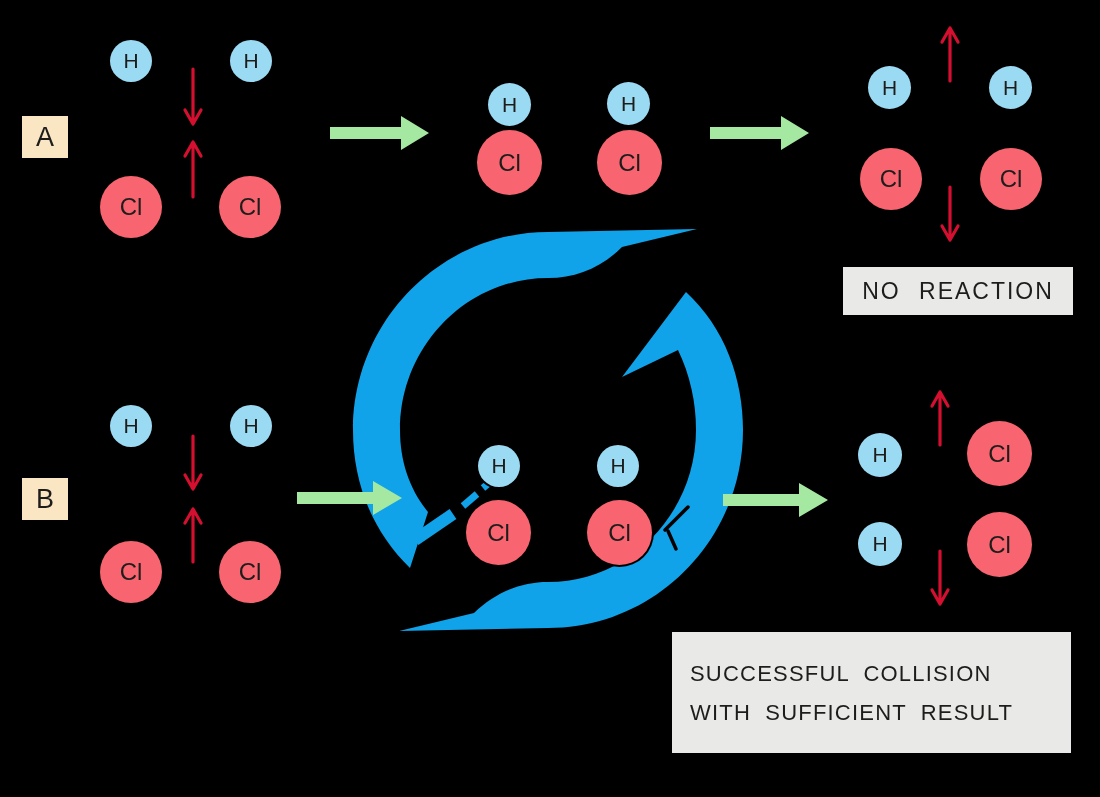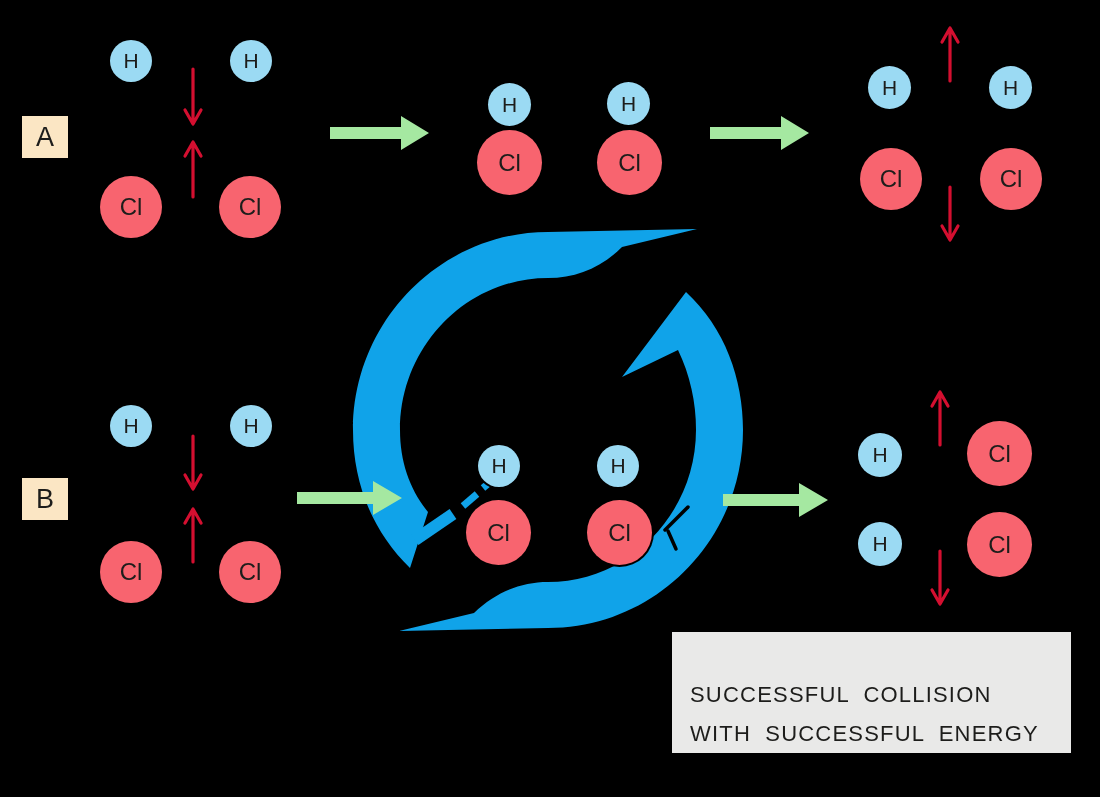--- a/index.html
+++ b/index.html
@@ -27,21 +27,21 @@
     position:absolute;background:var(--caption-bg,#E9E9E8);
     color:var(--caption-text,#1d1d1b);z-index:3;
   }
   #no-reaction{
     left:843px;top:267px;width:230px;height:48px;
     display:flex;align-items:center;justify-content:center;
     font-size:23px;letter-spacing:2px;word-spacing:10px;white-space:nowrap;
   }
   #success{
     left:672px;top:632px;width:399px;height:121px;
-    display:flex;flex-direction:column;justify-content:flex-end;
+    display:flex;flex-direction:column;justify-content:center;
     padding-left:18px;box-sizing:border-box;
     font-size:22px;line-height:39px;letter-spacing:1.2px;word-spacing:7px;white-space:nowrap;
   }
   svg{position:absolute;}
   .red-stroke{
     stroke:var(--red-arrow,#D40F30);stroke-width:3.2;fill:none;
     stroke-linecap:round;stroke-linejoin:round;
   }
   .green-fill{fill:var(--green-arrow,#A5E8A1);}
   .blue-fill{fill:var(--collision-blue,#10A3E9);}
@@ -96,20 +96,21 @@
     <path class="red-stroke" d="M11 57 V5 M3 18 L11 4 L19 18"></path>
   </svg>
   <div class="atom h" style="left:868px;top:66px;width:43px;height:43px">H</div>
   <div class="atom h" style="left:989px;top:66px;width:43px;height:43px">H</div>
   <div class="atom cl" style="left:860px;top:148px;width:62px;height:62px">Cl</div>
   <div class="atom cl" style="left:980px;top:148px;width:62px;height:62px">Cl</div>
   <svg class="fg" style="left:939px;top:184px" width="22" height="60" viewBox="0 0 22 60">
     <path class="red-stroke" d="M11 3 V55 M3 42 L11 56 L19 42"></path>
   </svg>
 
+  <div class="caption" id="no-reaction">NO REACTION</div>
 
   <div class="tag" style="left:22px;top:478px">B</div>
 
   <div class="atom h" style="left:110px;top:405px;width:42px;height:42px">H</div>
   <div class="atom h" style="left:230px;top:405px;width:42px;height:42px">H</div>
   <svg class="fg" style="left:182px;top:433px" width="22" height="60" viewBox="0 0 22 60">
     <path class="red-stroke" d="M11 3 V55 M3 42 L11 56 L19 42"></path>
   </svg>
   <svg class="fg" style="left:182px;top:505px" width="22" height="60" viewBox="0 0 22 60">
     <path class="red-stroke" d="M11 57 V5 M3 18 L11 4 L19 18"></path>
@@ -136,16 +137,16 @@
   <div class="atom h" style="left:858px;top:433px;width:44px;height:44px">H</div>
   <div class="atom cl" style="left:967px;top:421px;width:65px;height:65px">Cl</div>
   <div class="atom h" style="left:858px;top:522px;width:44px;height:44px">H</div>
   <div class="atom cl" style="left:967px;top:512px;width:65px;height:65px">Cl</div>
   <svg class="fg" style="left:929px;top:548px" width="22" height="60" viewBox="0 0 22 60">
     <path class="red-stroke" d="M11 3 V55 M3 42 L11 56 L19 42"></path>
   </svg>
 
   <div class="caption" id="success">
     <span>SUCCESSFUL COLLISION</span>
-    <span>WITH SUCCESSFUL ENERGY</span>
+    <span>WITH SUFFICIENT RESULT</span>
   </div>
 
 </div>
 
 </body></html>

